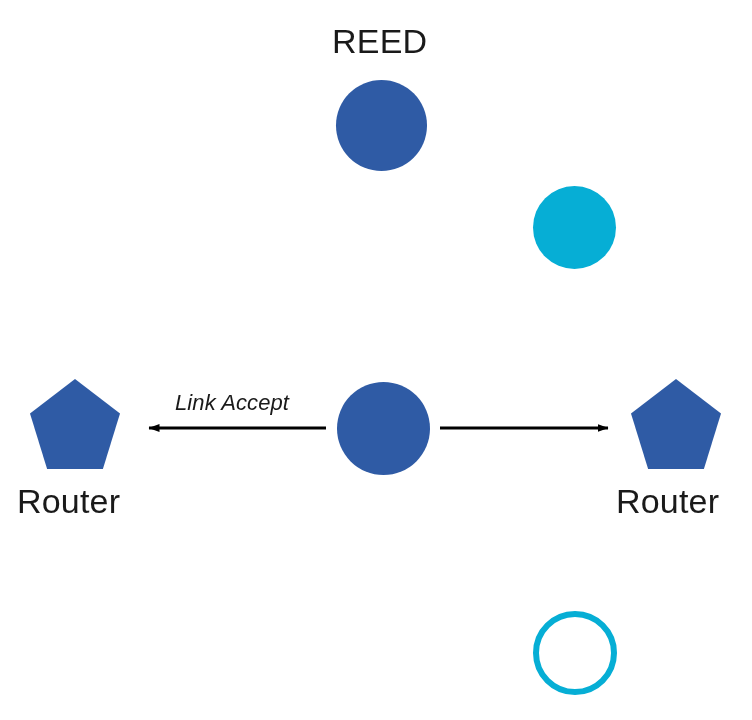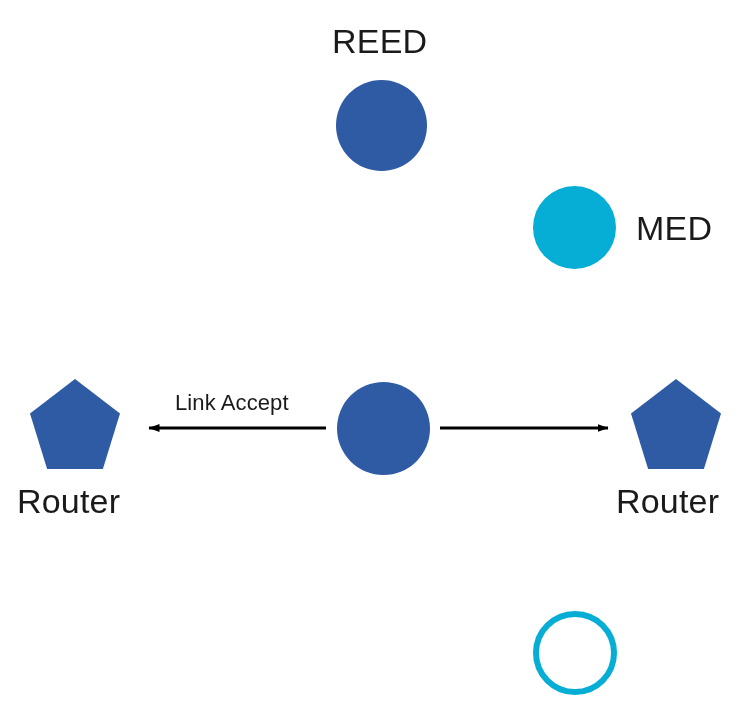--- a/index.html
+++ b/index.html
@@ -37,20 +37,21 @@
     color: #1a1a1a;
     white-space: nowrap;
     line-height: 1;
   }
   .label-node {
     font-size: 34px;
     letter-spacing: 0.2px;
   }
   .label-edge {
     font-size: 22px;
+    font-style: italic;
     letter-spacing: 0.1px;
   }
   .edge-svg {
     position: absolute;
     left: 0;
     top: 0;
     width: 752px;
     height: 720px;
     pointer-events: none;
   }
@@ -72,21 +73,20 @@
 
     <line x1="326" y1="428" x2="149" y2="428" stroke="#000000" stroke-width="3" marker-end="url(#arrow-left)"></line>
 
     <line x1="440" y1="428" x2="608" y2="428" stroke="#000000" stroke-width="3" marker-end="url(#arrow-right)"></line>
   </svg>
 
   <div class="node node-circle-filled" style="left:336px; top:80px; width:91px; height:91px; background:#2F5BA5;"></div>
   <div class="label label-node" style="left:332px; top:24px;">REED</div>
 
   <div class="node node-circle-filled" style="left:533px; top:186px; width:83px; height:83px; background:#06AED5;"></div>
-  <div class="label label-node" style="left:636px; top:211px;">MED</div>
 
   <div class="node node-circle-filled" style="left:337px; top:382px; width:93px; height:93px; background:#2F5BA5;"></div>
 
   <div class="node node-pentagon" style="left:30px; top:379px; width:90px; height:90px; background:#2F5BA5;"></div>
   <div class="label label-node" style="left:17px; top:484px;">Router</div>
 
   <div class="node node-pentagon" style="left:631px; top:379px; width:90px; height:90px; background:#2F5BA5;"></div>
   <div class="label label-node" style="left:616px; top:484px;">Router</div>
 
   <div class="node node-circle-outline" style="left:533px; top:611px; width:84px; height:84px; border:6px solid #06AED5;"></div>

